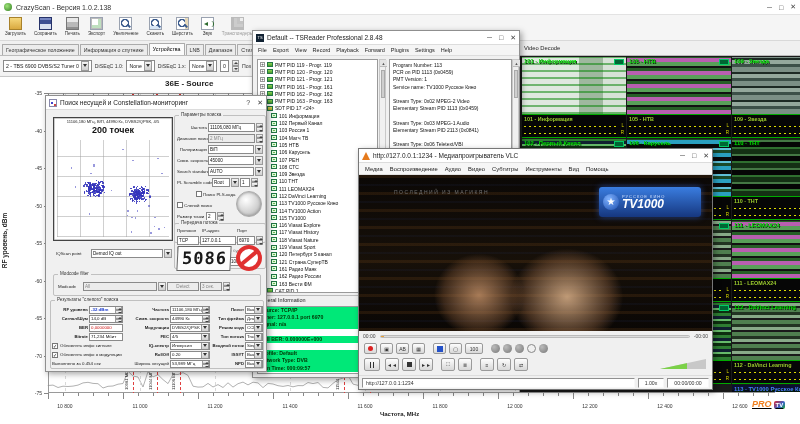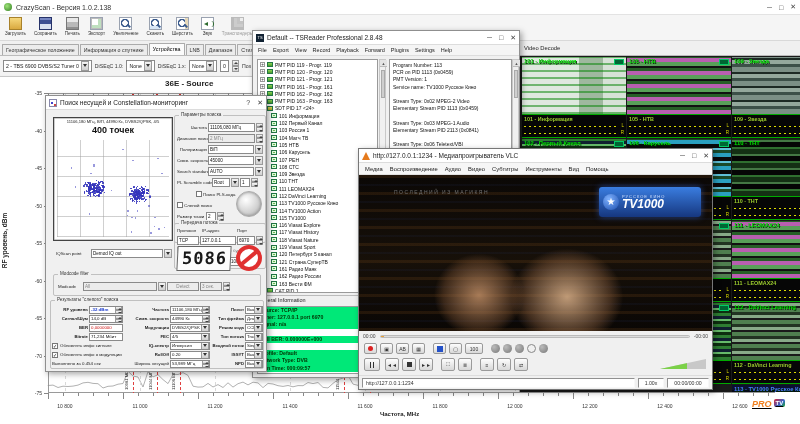--- a/index.html
+++ b/index.html
@@ -61,21 +61,21 @@
   #chart-title{position:absolute;left:165px;top:2px;font-size:8px;font-weight:bold;color:#222;}
   #ylab{position:absolute;left:-36px;top:160px;transform:rotate(-90deg);transform-origin:center;font-size:6.5px;font-weight:bold;color:#222;width:80px;text-align:center;}
   .ytick{position:absolute;width:28px;text-align:right;font-size:5px;color:#333;}
   .xtick{position:absolute;width:40px;text-align:center;font-size:5px;color:#333;top:326px;}
   #xlab{position:absolute;left:380px;top:334px;font-size:6px;font-weight:bold;color:#222;}
   .gridv{position:absolute;top:17px;height:299px;width:1px;background:repeating-linear-gradient(#d9d9d9 0 3px,transparent 3px 6px);}
   .mline{position:absolute;top:20px;height:296px;width:1px;background:repeating-linear-gradient(#e04040 0 3px,rgba(255,255,255,0) 3px 5px);}
   .mlab{position:absolute;bottom:34px;width:8px;height:86px;font-size:4.2px;color:#333;writing-mode:vertical-rl;transform:rotate(180deg);white-space:nowrap;overflow:hidden;}
   .rmark{position:absolute;top:17px;width:2px;height:5px;background:#d03030;}
   .tick{position:absolute;width:1px;background:#888;}
-  #prowm{position:absolute;left:752px;top:322px;display:flex;align-items:flex-start;gap:2px;text-decoration:underline;}
+  #prowm{position:absolute;left:752px;top:322px;display:flex;align-items:flex-end;gap:2px;text-decoration:underline;}
   #prowm .pro{font-size:9px;font-weight:bold;color:#f08020;font-style:italic;}
   #prowm .tv{font-size:6px;font-weight:bold;color:#fff;background:linear-gradient(135deg,#d23,#36c 60%,#2a2);padding:1px 2px;border-radius:2px;}
 
   
   #vdeco{position:absolute;left:519px;top:44px;width:281px;height:348px;background:#1a1a1a;border-left:1px solid #aaa;overflow:hidden;}
   #vdeco-hdr{position:absolute;left:0;top:0;width:281px;height:12px;background:#f0f0f0;border-bottom:1px solid #bbb;
     font-size:5.8px;color:#222;padding:1px 4px;}
   .vcell{position:absolute;width:104px;overflow:hidden;}
   .vthumb{position:absolute;left:0;top:0;width:104px;height:57px;}
   .vname{position:absolute;left:2px;top:1px;font-size:5.8px;font-weight:bold;color:#00e000;text-shadow:1px 1px 0 #003000;white-space:nowrap;}
@@ -807,21 +807,21 @@
       <span>Поиск несущей и Constellation-мониторинг</span>
       <span class="wbtns" id="con-wbtns">
           <span>?</span>
           <span>✕</span>
         </span>
     </div>
 
     <div id="con-plot">
       <div id="con-grid"></div>
       <div id="con-hdr">11106,180 МГц, В/П, 44990 Кс, DVBS2/QPSK, 4/5</div>
-      <div id="con-pts">400 точек</div>
+      <div id="con-pts">200 точек</div>
       <div id="con-scatter">
           <div class="dot" style="left: 37.4px; top: 66px;"></div>
           <div class="dot" style="left: 41.5px; top: 68.1px;"></div>
           <div class="dot" style="left: 43px; top: 69.2px;"></div>
           <div class="dot" style="left: 47px; top: 62.8px;"></div>
           <div class="dot" style="left: 44.5px; top: 77.7px;"></div>
           <div class="dot" style="left: 38.4px; top: 65.7px;"></div>
           <div class="dot" style="left: 45.5px; top: 69px;"></div>
           <div class="dot" style="left: 41.7px; top: 61.6px;"></div>
           <div class="dot" style="left: 35.4px; top: 66.2px;"></div>

